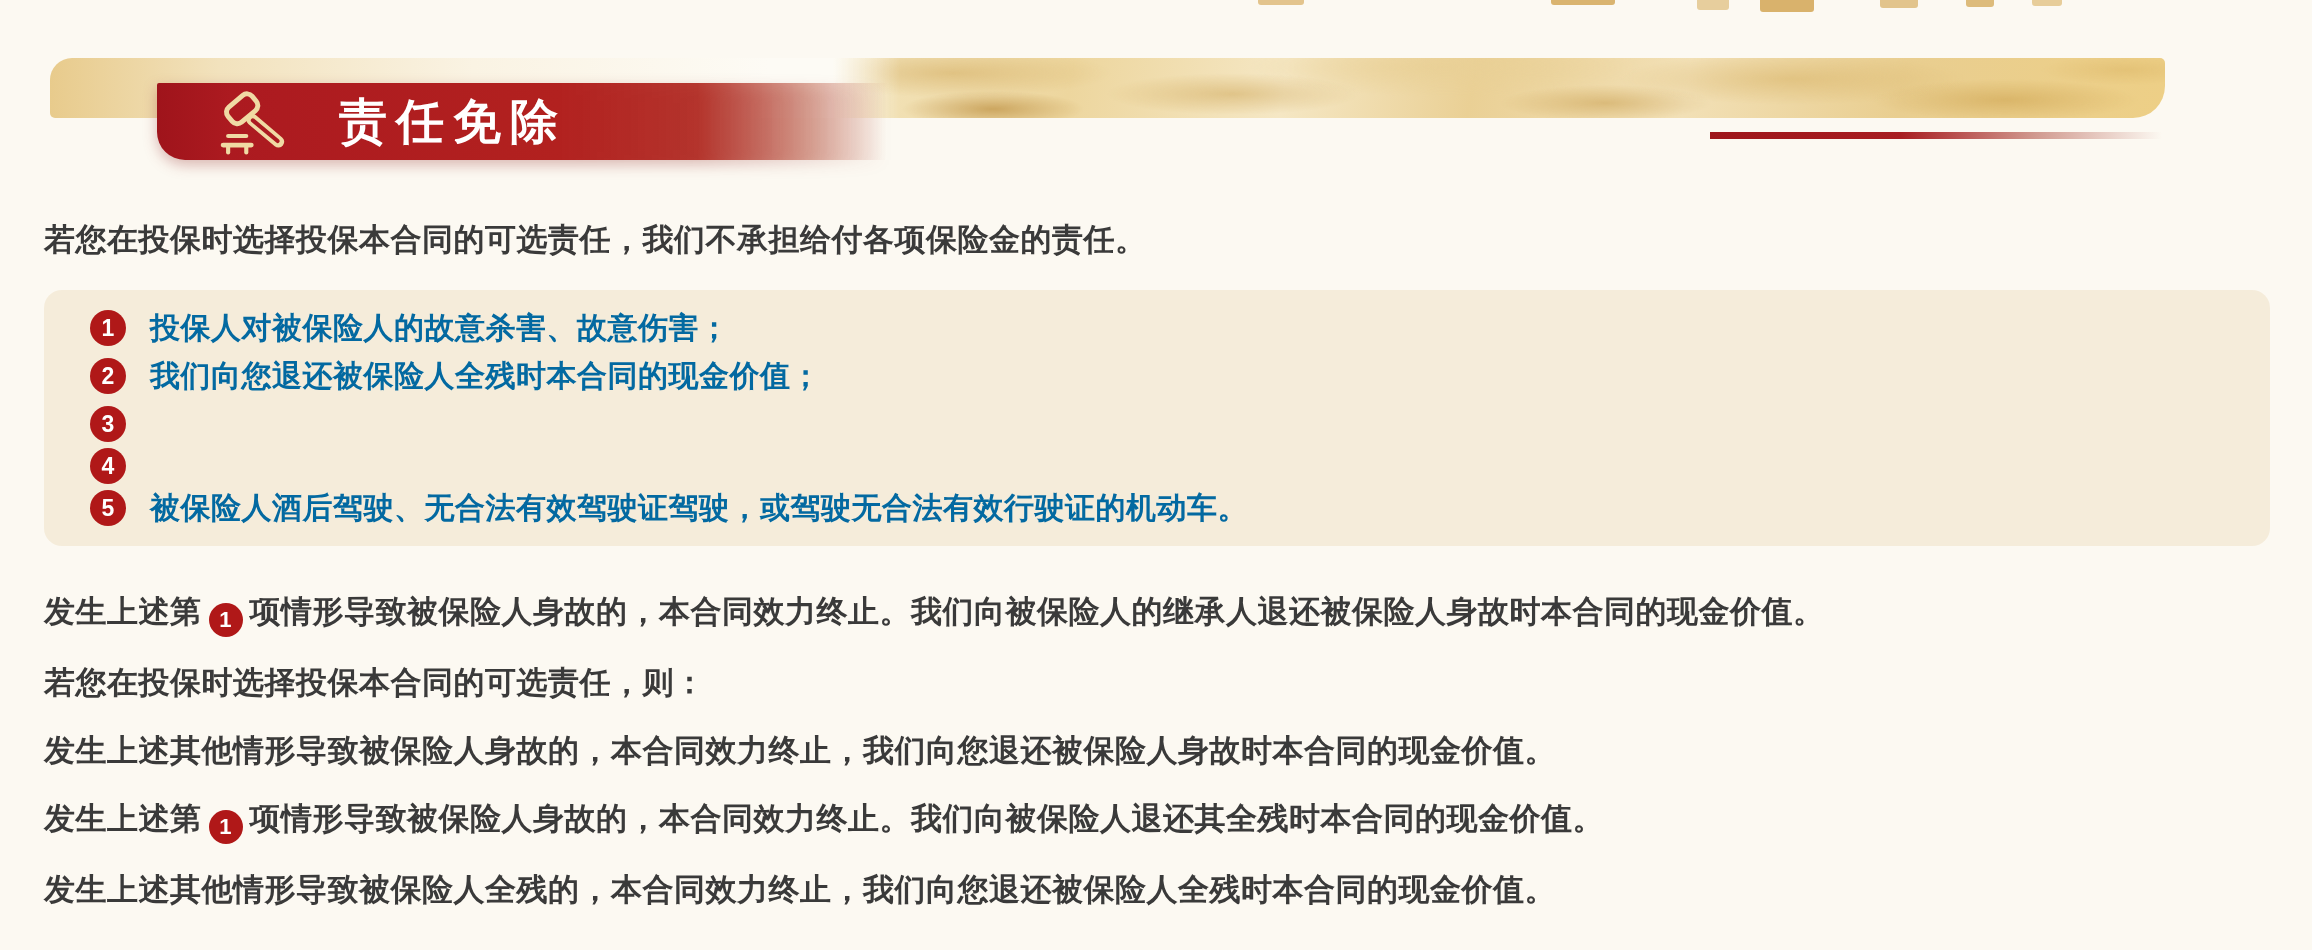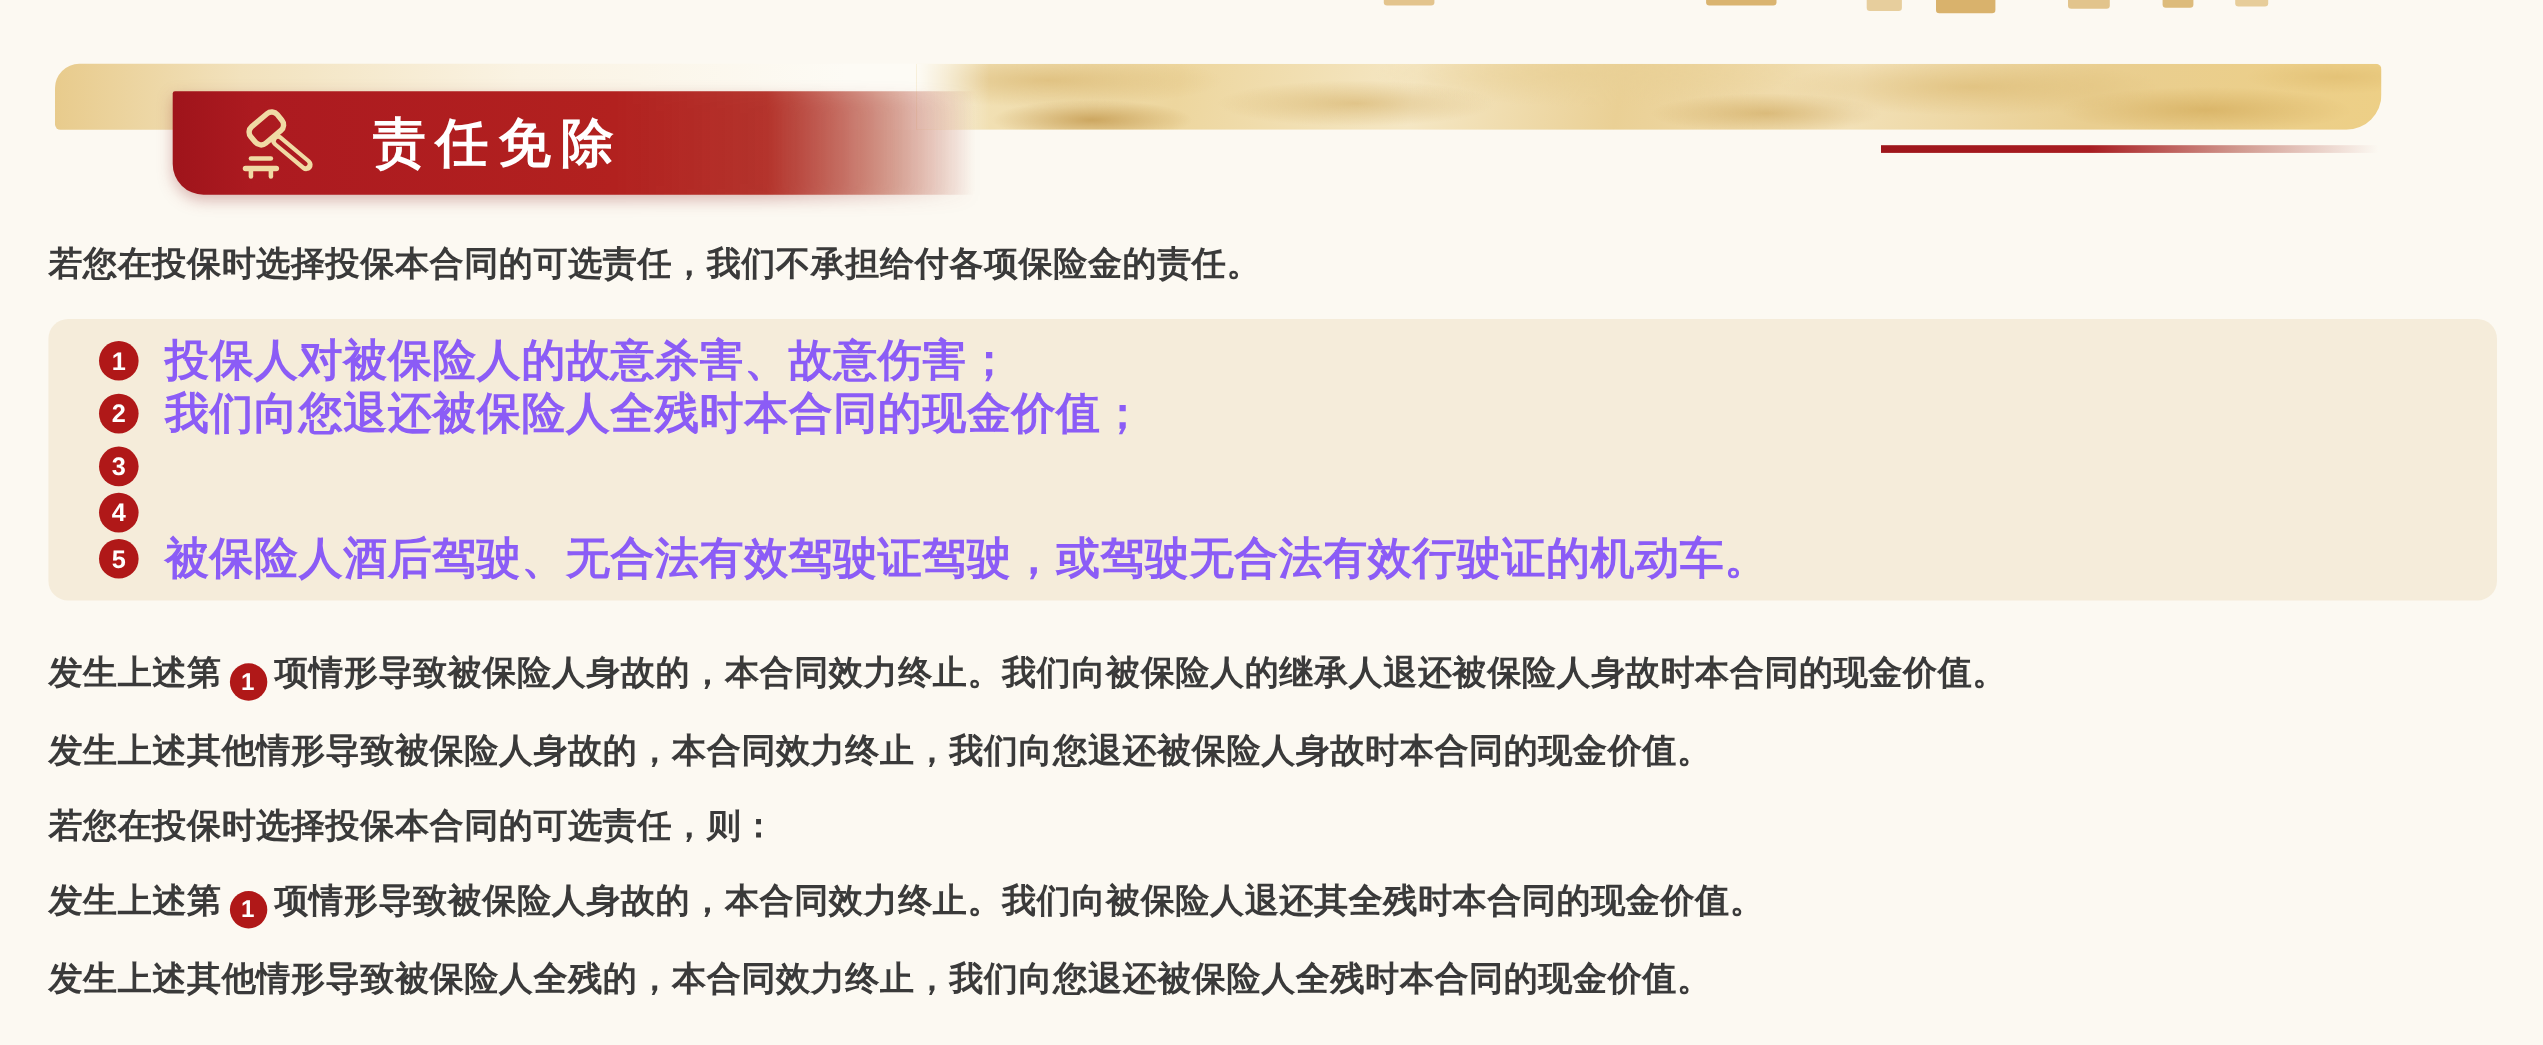--- a/index.html
+++ b/index.html
@@ -35,21 +35,21 @@
       radial-gradient(260px 40px at 46% 15%,rgba(233,208,150,0.9),rgba(233,208,150,0) 75%),
       radial-gradient(150px 26px at 58% 75%,rgba(188,140,52,0.40),rgba(188,140,52,0) 70%),
       radial-gradient(240px 36px at 72% 35%,rgba(214,176,98,0.5),rgba(214,176,98,0) 72%),
       radial-gradient(190px 30px at 88% 70%,rgba(198,152,64,0.45),rgba(198,152,64,0) 70%),
       radial-gradient(120px 22px at 97% 20%,rgba(222,186,108,0.6),rgba(222,186,108,0) 70%),
       linear-gradient(100deg,#F3E4BC 0%,#EDD69E 18%,#F5E7C4 34%,#EAD095 48%,#F2E0B6 64%,#E9CE90 80%,#EDCF86 100%);
   }
 
   
   .banner{
-    position:absolute;left:157px;top:83px;width:730px;height:94px;
+    position:absolute;left:157px;top:83px;width:730px;height:77px;
     border-radius:2px 0 0 28px;
     background:linear-gradient(90deg,#9F141B 0%,#AC1A20 10%,#B2211F 55%,rgba(176,40,32,0.92) 74%,rgba(179,70,46,0.45) 89%,rgba(185,95,60,0) 100%);
     filter:drop-shadow(0 5px 7px rgba(140,25,25,0.30));
     display:flex;align-items:center;
   }
   .banner-icon{margin-left:52px;width:96px;height:66px;flex:0 0 auto;}
   .banner-title{
     color:#FFFFFF;font-size:48px;font-weight:700;letter-spacing:9px;
     margin-left:34px;white-space:nowrap;
   }
@@ -70,21 +70,21 @@
     margin-top:28px;background:#F5ECDA;border-radius:18px;
     padding:14px 0 14px 46px;
   }
   .exitem{display:flex;align-items:flex-start;line-height:48px;}
   .exitem .num{
     flex:0 0 auto;width:36px;height:36px;margin-top:6px;border-radius:50%;
     background:#B01818;color:#FFFFFF;font-size:23px;font-weight:700;
     display:flex;align-items:center;justify-content:center;
   }
   .exitem .txt{
-    margin-left:24px;color:#8b5cf6;font-size:40px;font-weight:700;letter-spacing:0.5px;
+    margin-left:24px;color:#0369a1;font-size:30px;font-weight:700;letter-spacing:0.5px;
   }
   .para{margin-top:24px;}
   .para.first{margin-top:44px;}
   .inline-num{
     display:inline-flex;width:34px;height:34px;border-radius:50%;
     background:#B01818;color:#FFFFFF;font-size:22px;font-weight:700;
     align-items:center;justify-content:center;vertical-align:-5px;margin:0 7px;
   }
 </style>
 </head>
@@ -144,22 +144,22 @@
         <span class="num">4</span>
       </div>
       <div class="exitem">
         <span class="num">5</span>
         <span class="txt">被保险人酒后驾驶、无合法有效驾驶证驾驶，或驾驶无合法有效行驶证的机动车。</span>
       </div>
     </div>
 
     <p class="para first"><span>发生上述第</span><span class="inline-num">1</span><span>项情形导致被保险人身故的，本合同效力终止。我们向被保险人的继承人退还被保险人身故时本合同的现金价值。</span></p>
 
+    <p class="para">若您在投保时选择投保本合同的可选责任，则：</p>
+
     <p class="para">发生上述其他情形导致被保险人身故的，本合同效力终止，我们向您退还被保险人身故时本合同的现金价值。</p>
-
-    <p class="para">若您在投保时选择投保本合同的可选责任，则：</p>
 
     <p class="para"><span>发生上述第</span><span class="inline-num">1</span><span>项情形导致被保险人身故的，本合同效力终止。我们向被保险人退还其全残时本合同的现金价值。</span></p>
 
     <p class="para">发生上述其他情形导致被保险人全残的，本合同效力终止，我们向您退还被保险人全残时本合同的现金价值。</p>
 
   </div>
 </div>
 
 </body></html>

